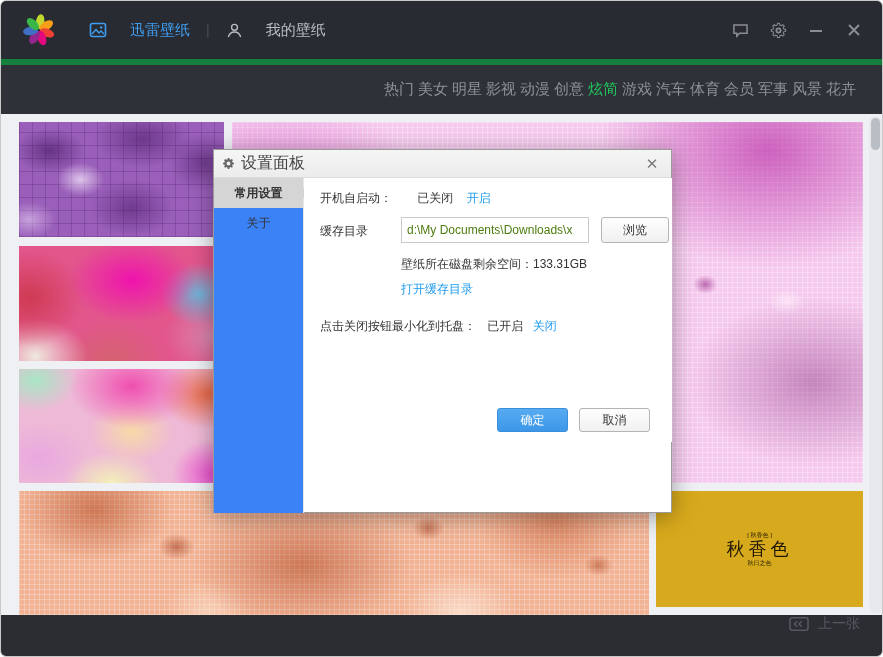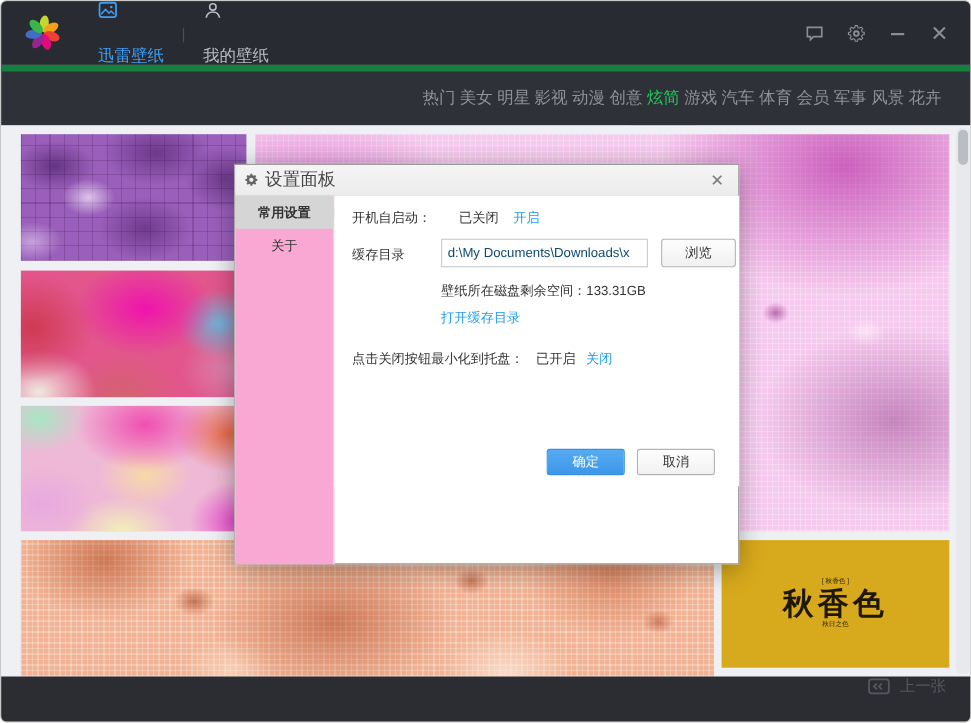--- a/index.html
+++ b/index.html
@@ -2,21 +2,21 @@
 <html><head>
 <meta charset="utf-8">
 <style>
   html,body{margin:0;padding:0;background:#ffffff;font-family:"Liberation Sans","DejaVu Sans",sans-serif;}
   *{box-sizing:border-box;}
   #window{position:relative;width:883px;height:657px;border-radius:6px;overflow:hidden;background:#eef0f4;border:1px solid #c8c8c8;}
 
   
   #titlebar{position:absolute;left:0;top:0;width:883px;height:58px;background:#282b31;display:flex;align-items:center;}
   #logo{margin-left:20px;width:36px;height:36px;flex:0 0 auto;}
-  .tb-group{display:flex;margin-left:32px;gap:23px;cursor:pointer;flex-direction:column;}
+  .tb-group{display:flex;align-items:center;margin-left:32px;gap:23px;cursor:pointer;}
   .tb-app{color:#3f9ef2;font-size:15px;}
   .tb-sep{color:#4a4d53;margin-left:16px;font-size:14px;}
   .tb-mine{color:#b9bcc2;font-size:15px;}
   #tb-controls{margin-left:auto;margin-right:18px;display:flex;align-items:center;gap:14px;}
   .ctl{width:24px;height:24px;display:flex;align-items:center;justify-content:center;cursor:pointer;color:#8a8d93;}
   .ctl svg{display:block;}
 
   
   #tabbar{position:absolute;left:0;top:58px;width:883px;height:55px;background:#2e3138;display:flex;align-items:center;justify-content:flex-end;padding:0 26px;border-top:6px solid #15803d;}
   .tab{position:relative;height:55px;display:flex;align-items:center;color:#8e9197;font-size:15px;cursor:pointer;padding:0 2px;}
@@ -82,41 +82,41 @@
       radial-gradient(120px 90px at 85% 25%, rgba(185,70,25,.4), transparent 65%),
       radial-gradient(30px 22px at 25% 45%, rgba(150,45,12,.5), transparent 60%),
       radial-gradient(26px 20px at 65% 30%, rgba(150,45,12,.45), transparent 60%),
       radial-gradient(24px 18px at 92% 60%, rgba(160,50,15,.45), transparent 60%),
       radial-gradient(90px 60px at 70% 98%, rgba(252,232,218,.75), transparent 65%),
       radial-gradient(70px 50px at 30% 96%, rgba(250,225,205,.6), transparent 60%),
       repeating-linear-gradient(90deg, rgba(255,255,255,.25) 0 1px, transparent 1px 5px),
       repeating-linear-gradient(0deg, rgba(255,255,255,.25) 0 1px, transparent 1px 5px);}
   #t-yellow{left:655px;top:377px;width:207px;height:116px;background:#d7a91c;display:flex;flex-direction:column;align-items:center;justify-content:center;}
   #t-yellow .tiny{font-size:6px;color:#2a2008;line-height:1.4;}
-  #t-yellow .big{font-family:"DejaVu Serif","Liberation Serif",serif;font-size:28px;font-weight:bold;color:#1e1703;letter-spacing:4px;line-height:1.1;}
+  #t-yellow .big{font-family:"DejaVu Serif","Liberation Serif",serif;font-size:18px;font-weight:normal;color:#1e1703;letter-spacing:4px;line-height:1.1;}
 
   
   #scrollbar{position:absolute;right:2px;top:2px;width:13px;height:497px;background:#e7e9ed;border-radius:6px;}
   #scroll-thumb{position:absolute;left:2px;top:2px;width:9px;height:32px;background:#b9bdc4;border-radius:5px;cursor:pointer;}
 
   
   #dialog{position:absolute;left:212px;top:148px;width:459px;height:364px;background:#ffffff;border:1px solid #9b9b9b;box-shadow:0 4px 22px rgba(0,0,0,.35);}
   #dlg-header{position:absolute;left:0;top:0;width:100%;height:28px;background:linear-gradient(#f5f5f5,#ececec);border-bottom:1px solid #dcdcdc;display:flex;align-items:center;padding:0 8px;}
   #dlg-title{font-size:16px;color:#444;margin-left:6px;}
   #dlg-close{margin-left:auto;width:22px;height:22px;display:flex;align-items:center;justify-content:center;color:#7b7b7b;font-size:15px;cursor:pointer;}
-  #dlg-side{position:absolute;left:0;top:28px;width:90px;height:335px;background:#f9a8d4;border-right:1px solid #e8e8e8;}
+  #dlg-side{position:absolute;left:0;top:28px;width:90px;height:335px;background:#3b82f6;border-right:1px solid #e8e8e8;}
   .side-item{position:relative;height:30px;display:flex;align-items:center;justify-content:center;font-size:12px;color:#333;cursor:pointer;}
   .side-item.selected{background:#d5d5d5;font-weight:bold;}
   .side-item.selected::after{content:"";position:absolute;right:-6px;top:50%;margin-top:-6px;border-left:6px solid #d5d5d5;border-top:6px solid transparent;border-bottom:6px solid transparent;}
   #dlg-body{position:absolute;left:90px;top:28px;width:368px;height:264px;background:#ffffff;}
   .row{position:absolute;font-size:12px;color:#333;}
   .lbl{color:#333;}
   .status{margin-left:22px;color:#333;}
   .link{color:#1f9bef;cursor:pointer;text-decoration:none;margin-left:10px;}
-  #cache-input{position:absolute;left:81px;top:-6px;width:188px;height:26px;border:1px solid #c9c9c9;font-size:12px;color:#0c4a6e;padding:0 5px;font-family:"Liberation Sans",sans-serif;}
+  #cache-input{position:absolute;left:81px;top:-6px;width:188px;height:26px;border:1px solid #c9c9c9;font-size:12px;color:#4d7c0f;padding:0 5px;font-family:"Liberation Sans",sans-serif;}
   #browse-btn{position:absolute;left:281px;top:-6px;width:68px;height:26px;background:linear-gradient(#fefefe,#f0f0f0);border:1px solid #b4b4b4;border-radius:3px;font-size:12px;color:#333;cursor:pointer;font-family:Liberation Mono, monospace;}
   .btn{position:absolute;bottom:10px;width:71px;height:24px;border-radius:3px;font-size:12px;cursor:pointer;font-family:"Liberation Sans",sans-serif;}
   #ok-btn{right:104px;background:linear-gradient(#56abf1,#3d97e8);border:1px solid #3b8edd;color:#ffffff;}
   #cancel-btn{right:22px;background:linear-gradient(#fefefe,#f1f1f1);border:1px solid #b4b4b4;color:#333;}
 
   
   #bottombar{position:absolute;left:0;top:614px;width:883px;height:43px;background:#2b2d32;display:flex;align-items:flex-start;}
   #prev-group{margin-left:auto;margin-right:24px;display:flex;align-items:center;gap:8px;color:#55585f;font-size:14px;cursor:pointer;}
 </style>
 </head>

